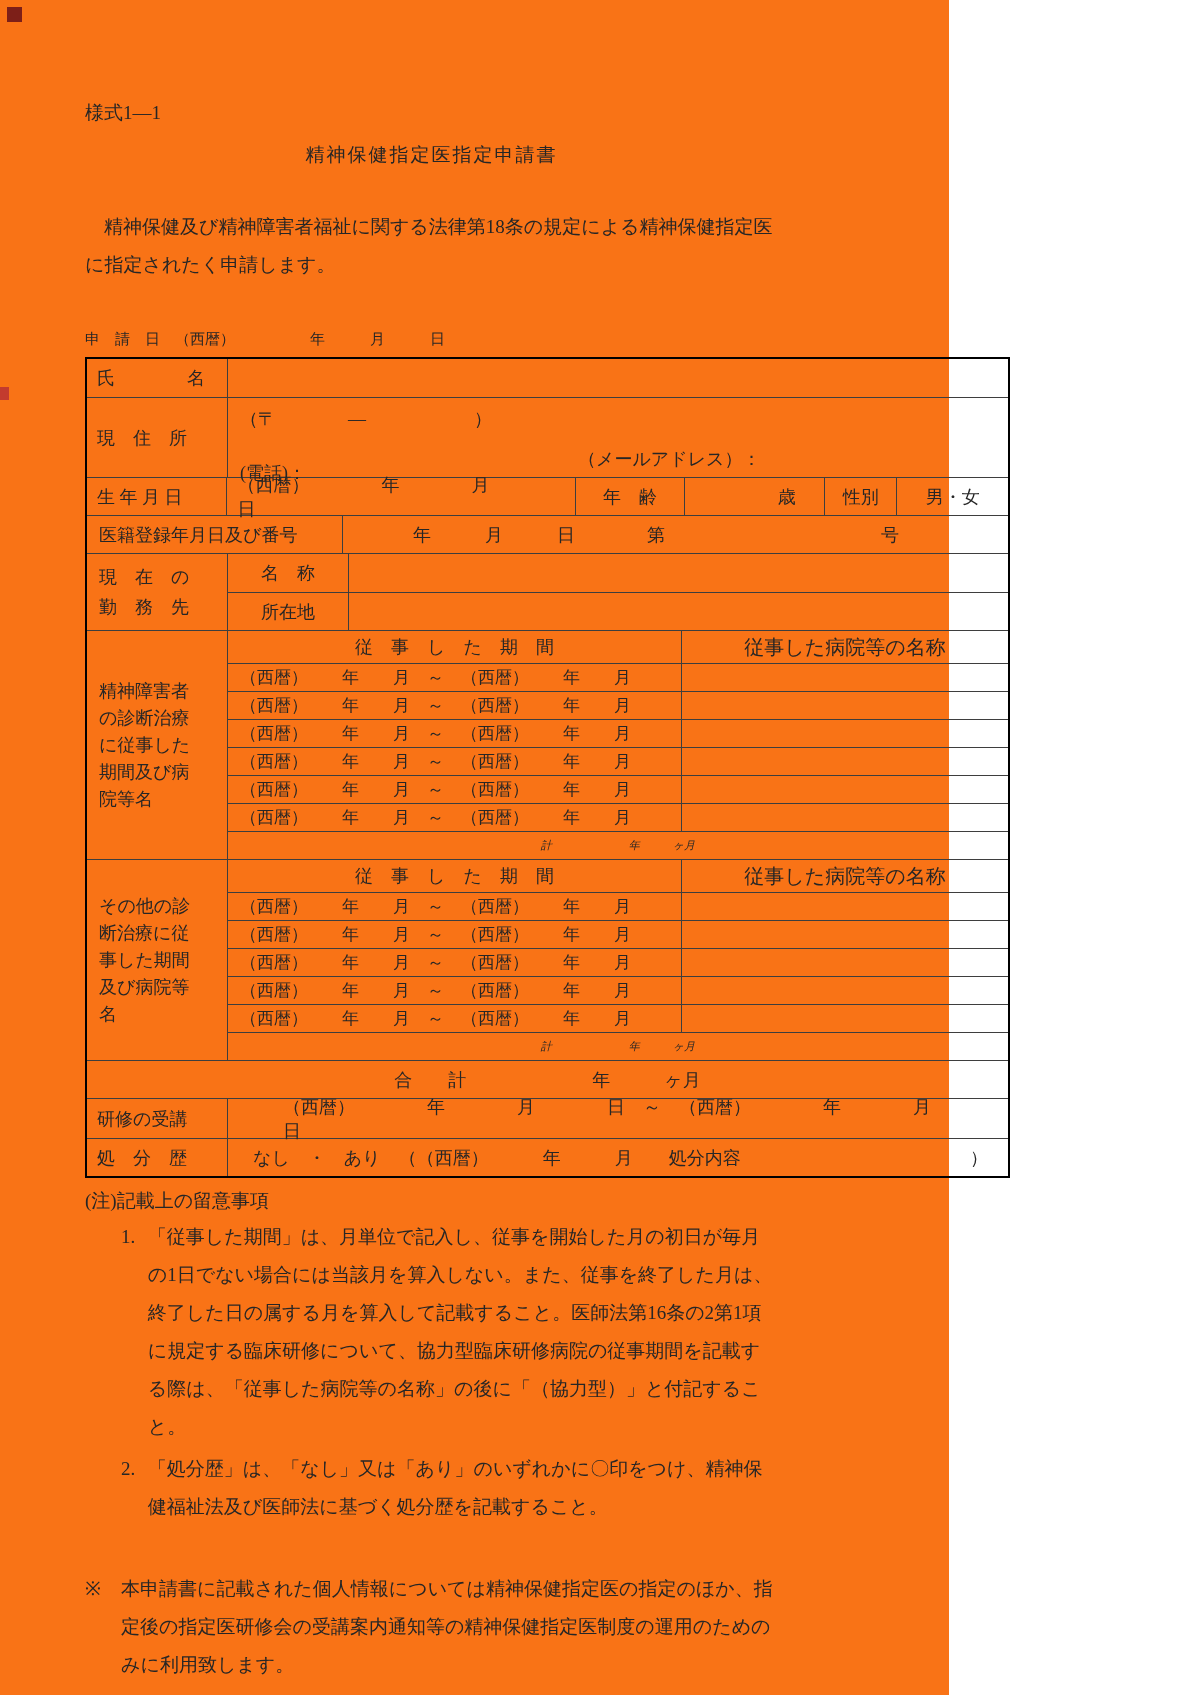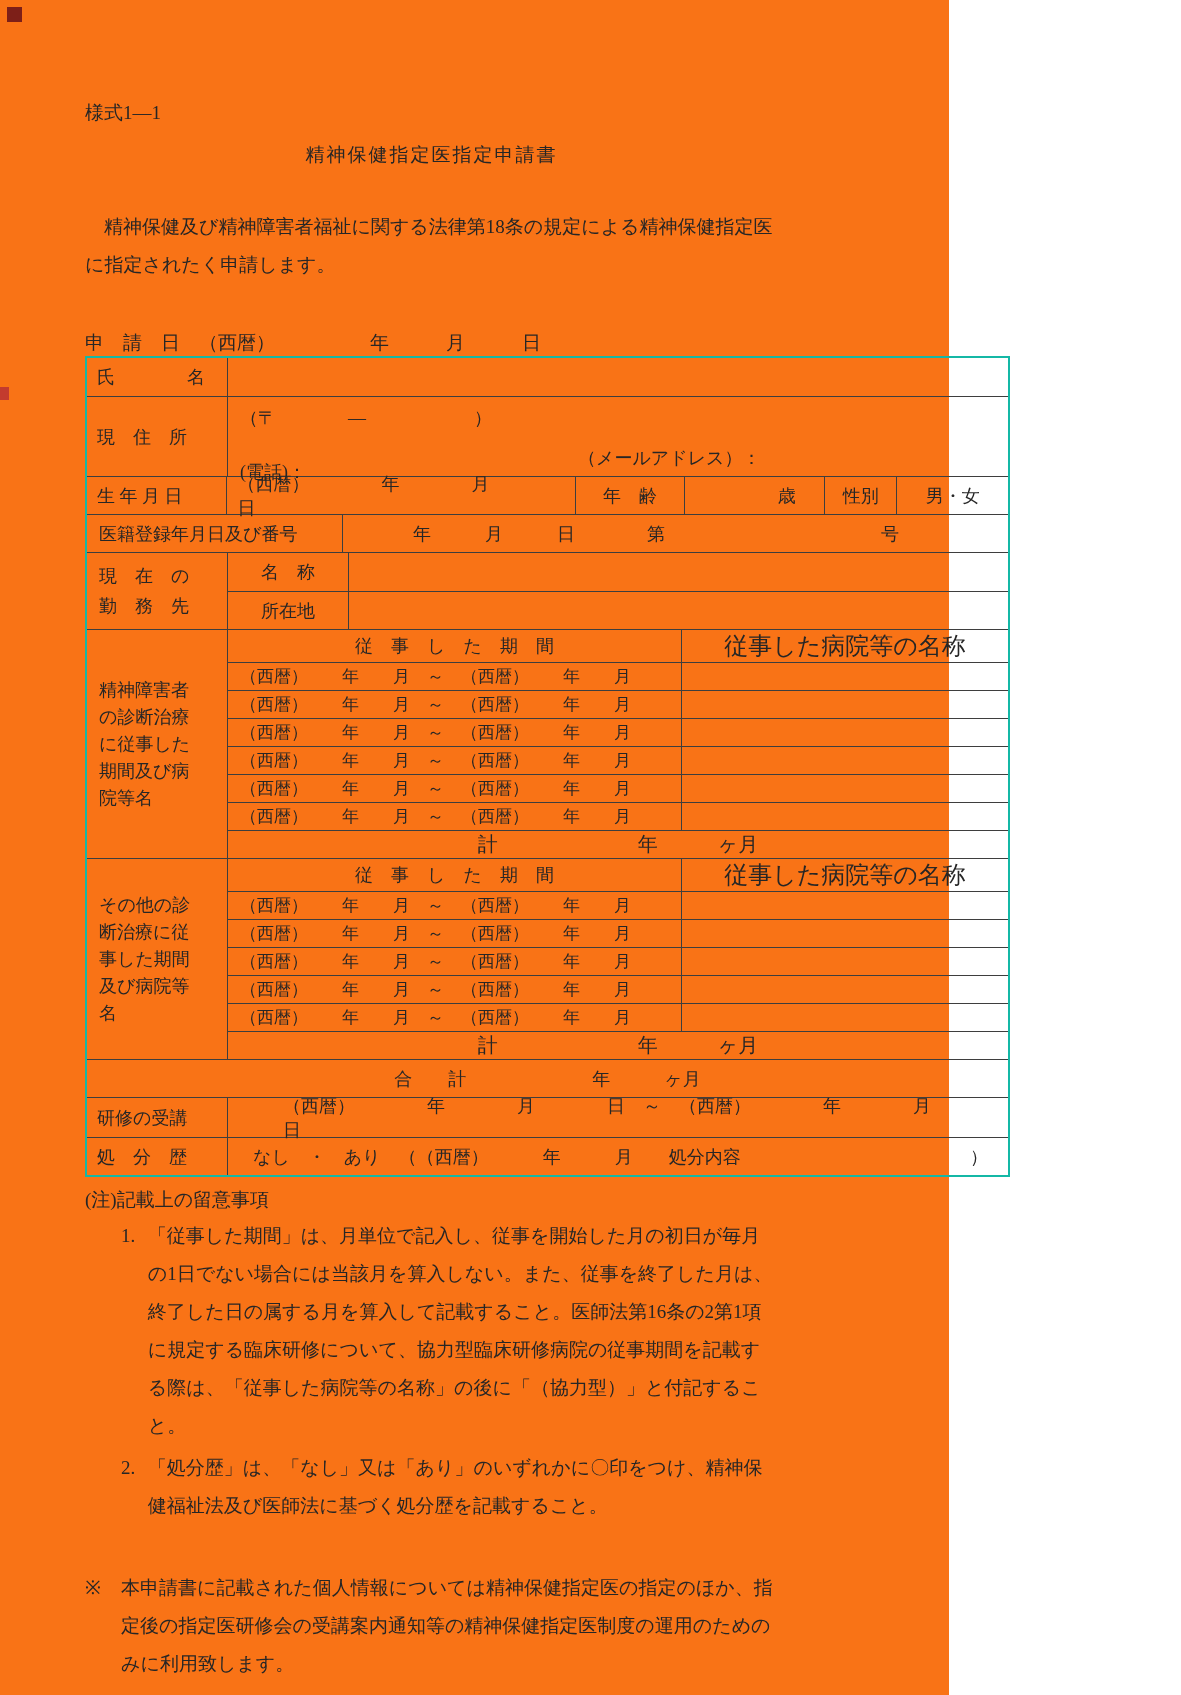--- a/index.html
+++ b/index.html
@@ -14,23 +14,23 @@
   }
   .artifact { position:absolute; }
   .artifact-corner { left:7px; top:7px; width:15px; height:15px; background:#7d1f18; }
   .artifact-edge { left:0px; top:387px; width:9px; height:13px; background:#c33b2e; }
 
   .content { padding:100px 171px 60px 85px; }
 
   .form-code { font-size:19px; }
   .page-title { font-size:19px; text-align:center; margin-top:16px; letter-spacing:2px; }
   .intro { font-size:19px; line-height:38px; margin-top:40px; }
-  .app-date { font-size:19px; margin-top:46px; }
-
-  .form-table { width:925px; border:2px solid #14b8a6; font-size:18px; }
+  .app-date { font-size:15px; margin-top:46px; margin-bottom:8px; }
+
+  .form-table { width:925px; border:2px solid #000000; font-size:18px; }
   .form-table > * { border-top:1px solid #3e3e3e; }
   .form-table > *:first-child { border-top:none; }
 
   .flexrow { display:flex; }
   .td { display:flex; align-items:center; padding:0 10px; }
   .bl { border-left:1px solid #3e3e3e; }
   .grow { flex:1; }
   .w140 { width:140px; }
 
   .r-name { height:38px; }
@@ -60,22 +60,22 @@
   .wp-value { flex:1; }
 
   .side-label { width:140px; display:flex; align-items:center; padding:0 12px; white-space:pre-line; line-height:27px; font-size:18px; }
   .section-body { flex:1; }
   .srow { display:flex; height:28px; }
   .srow + .srow { border-top:1px solid #3e3e3e; }
   .srow.header { height:32px; }
   .scell { display:flex; align-items:center; }
   .scell.period { width:453px; padding-left:12px; font-size:17px; }
   .srow.header .scell.period { justify-content:center; padding-left:0; font-size:18px; }
-  .scell.hospital { flex:1; justify-content:center; font-size:24px; }
-  .srow.subtotal { justify-content:center; align-items:center; font-size:20px; height:28px; }
+  .scell.hospital { flex:1; justify-content:center; font-size:20px; }
+  .srow.subtotal { justify-content:center; align-items:center; font-size:11px; height:28px;font-style:italic; }
 
   .r-grand { height:38px; display:flex; justify-content:center; align-items:center; }
 
   .r-training { height:40px;justify-content:center; }
   .training-value { flex:1; padding-left:55px; }
 
   .r-disp { height:38px; }
   .disp-value { flex:1; display:flex; justify-content:space-between; align-items:center; padding:0 20px 0 25px; }
 
   .notes-heading { font-size:19px; margin-top:10px; }

